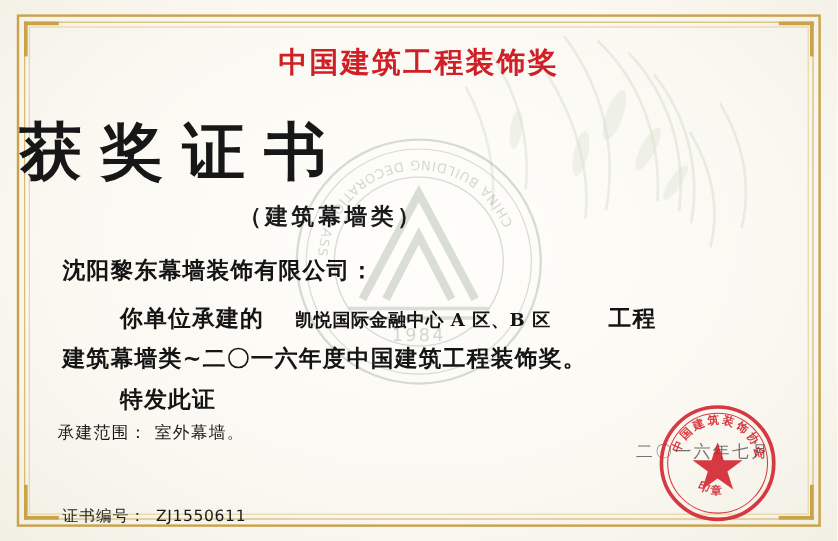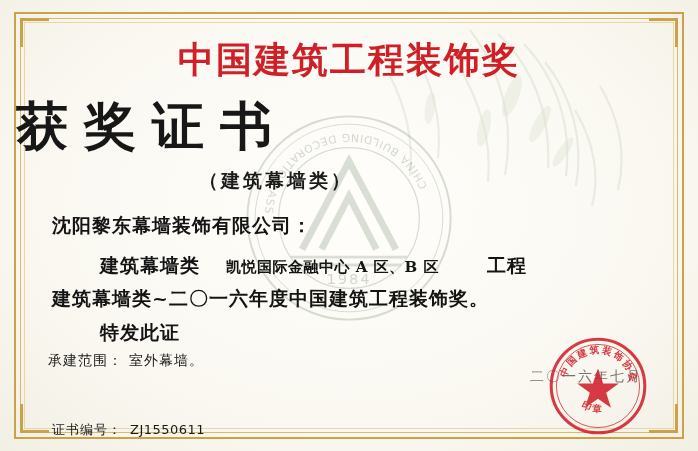--- a/index.html
+++ b/index.html
@@ -100,21 +100,21 @@
   }
 
   .title-main {
     position: absolute;
     top: 36px;
     left: 0;
     width: 698px;
     text-align: center;
     font-family: "DejaVu Serif", "Liberation Serif", serif;
     font-weight: bold;
-    font-size: 36px;
+    font-size: 24px;
     letter-spacing: 2px;
     color: #cf2027;
   }
 
   .title-sub {
     position: absolute;
     top: 92px;
     left: 0;
     width: 698px;
     text-align: left;
@@ -290,21 +290,21 @@
 
   <div class="content">
 
     <div class="title-main">中国建筑工程装饰奖</div>
     <div class="title-sub">获奖证书</div>
     <div class="title-category">（建筑幕墙类）</div>
 
     <div class="recipient">沈阳黎东幕墙装饰有限公司：</div>
 
     <div class="body-line line-1">
-      <span>建筑幕墙类</span><span class="project">凯悦国际金融中心 A 区、B 区</span><span class="tail">工程</span>
+      <span>你单位承建的</span><span class="project">凯悦国际金融中心 A 区、B 区</span><span class="tail">工程</span>
     </div>
 
     <div class="body-line line-2">建筑幕墙类~二〇一六年度中国建筑工程装饰奖。</div>
     <div class="body-line line-3">特发此证</div>
 
     <div class="footer-scope">
       <span>承建范围：</span><span class="value">室外幕墙。</span>
     </div>
 
     <div class="footer-number">

